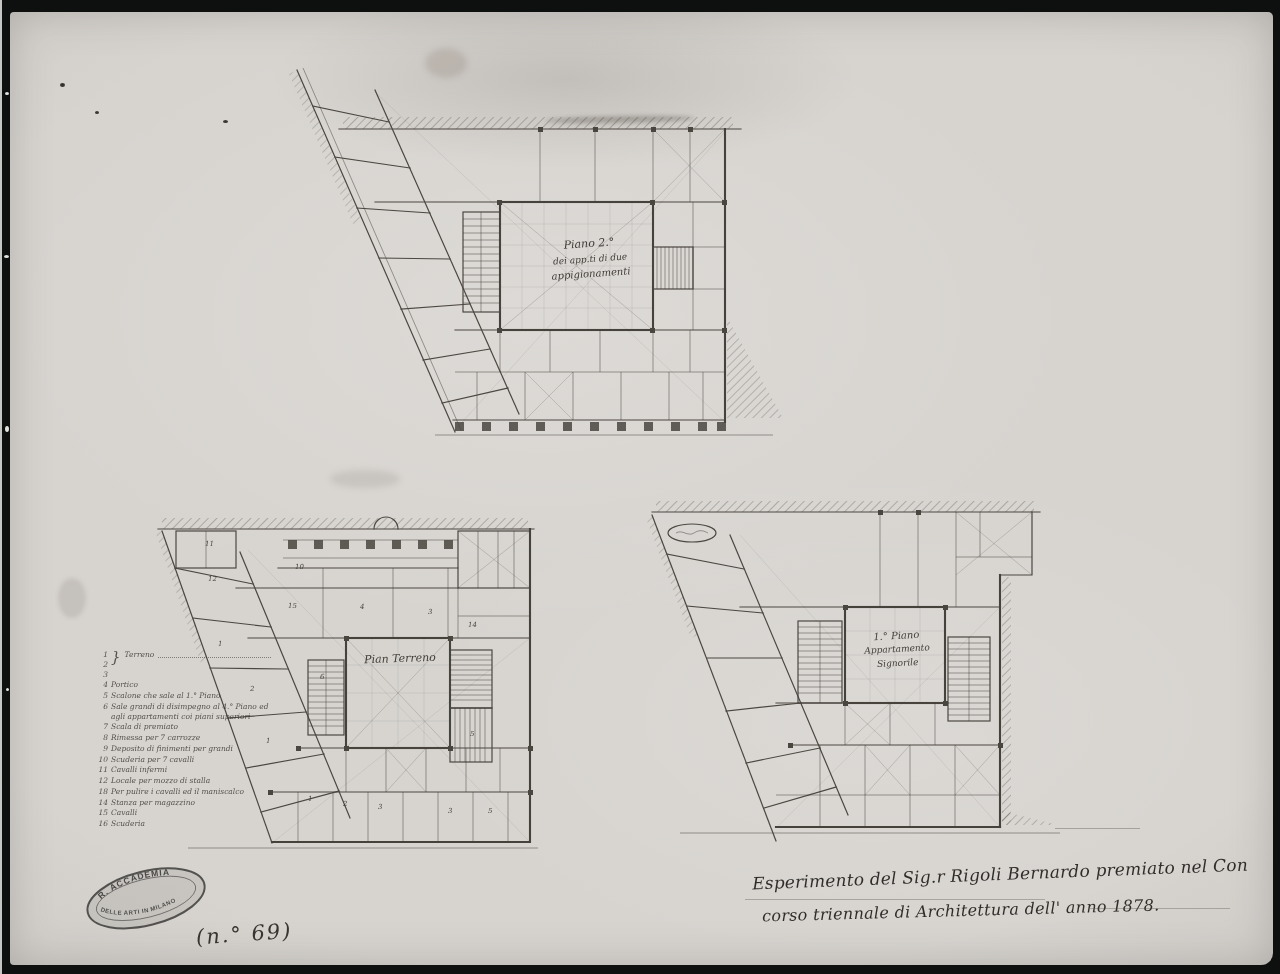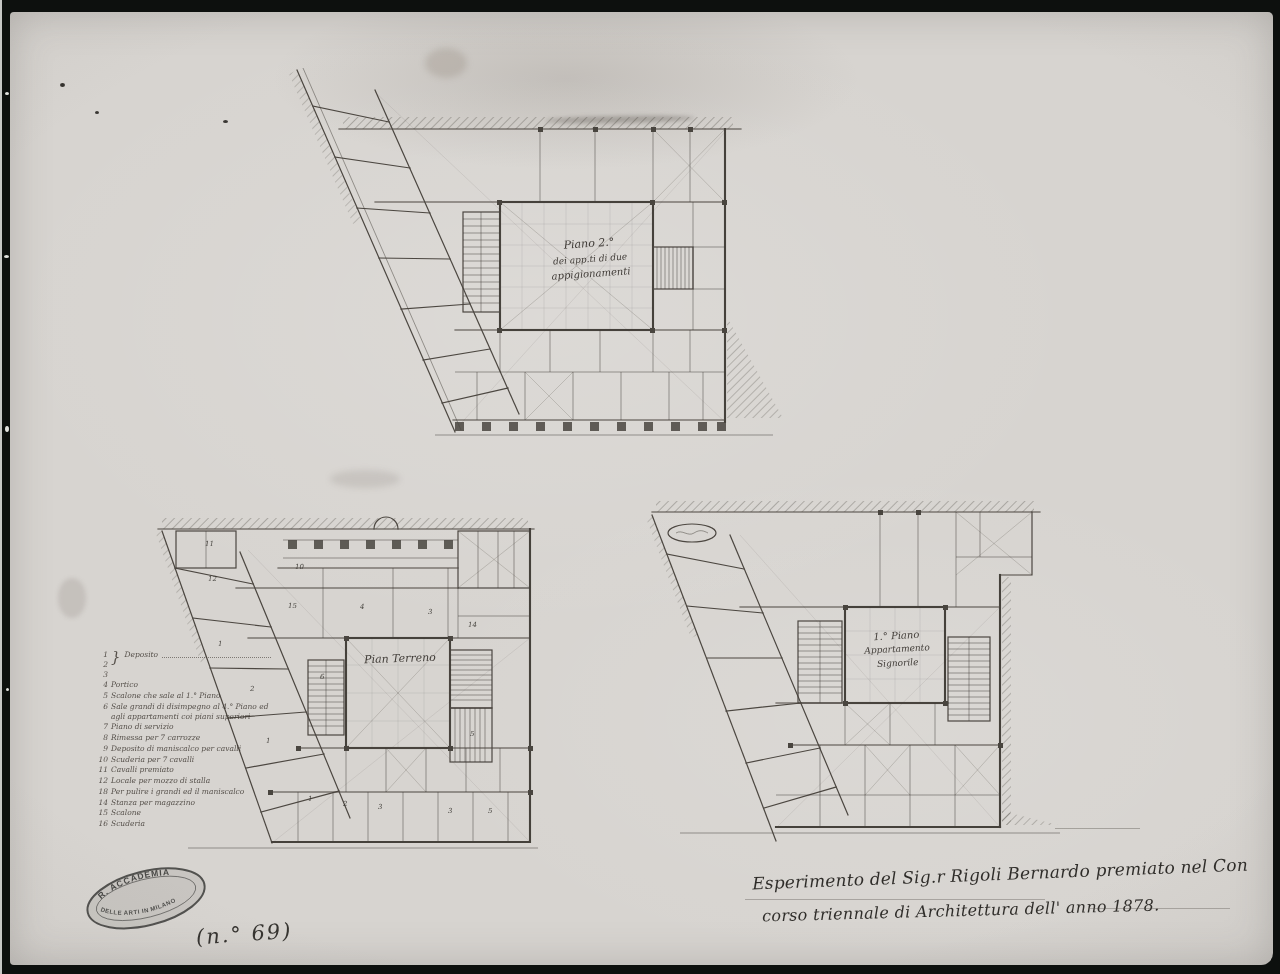--- a/index.html
+++ b/index.html
@@ -233,70 +233,70 @@
   </div>
 
   <div class="abs" style="left:1055px;top:828px;width:85px;height:1px;background:rgba(70,65,58,.35)"></div>
 
   <div id="legend" class="abs hand" style="left:95px;top:650px;">
     <div class="lg-row">
       <span class="lg-num">1
 2
 3</span>
       <span class="lg-brace">}</span>
-      <span>Deposito</span>
+      <span>Terreno</span>
       <span class="lg-leader"></span>
     </div>
     <div class="lg-row">
         <span class="lg-num">4</span>
         <span class="lg-text">Portico</span>
       </div>
     <div class="lg-row">
         <span class="lg-num">5</span>
         <span class="lg-text">Scalone che sale al 1.° Piano</span>
       </div>
     <div class="lg-row">
         <span class="lg-num">6</span>
         <span class="lg-text">Sale grandi di disimpegno al 4.° Piano ed agli appartamenti coi piani superiori</span>
       </div>
     <div class="lg-row">
         <span class="lg-num">7</span>
-        <span class="lg-text">Piano di servizio</span>
+        <span class="lg-text">Scala di premiato</span>
       </div>
     <div class="lg-row">
         <span class="lg-num">8</span>
         <span class="lg-text">Rimessa per 7 carrozze</span>
       </div>
     <div class="lg-row">
         <span class="lg-num">9</span>
-        <span class="lg-text">Deposito di maniscalco per cavalli</span>
+        <span class="lg-text">Deposito di finimenti per grandi</span>
       </div>
     <div class="lg-row">
         <span class="lg-num">10</span>
         <span class="lg-text">Scuderia per 7 cavalli</span>
       </div>
     <div class="lg-row">
         <span class="lg-num">11</span>
-        <span class="lg-text">Cavalli premiato</span>
+        <span class="lg-text">Cavalli infermi</span>
       </div>
     <div class="lg-row">
         <span class="lg-num">12</span>
         <span class="lg-text">Locale per mozzo di stalla</span>
       </div>
     <div class="lg-row">
         <span class="lg-num">18</span>
-        <span class="lg-text">Per pulire i grandi ed il maniscalco</span>
+        <span class="lg-text">Per pulire i cavalli ed il maniscalco</span>
       </div>
     <div class="lg-row">
         <span class="lg-num">14</span>
         <span class="lg-text">Stanza per magazzino</span>
       </div>
     <div class="lg-row">
         <span class="lg-num">15</span>
-        <span class="lg-text">Scalone</span>
+        <span class="lg-text">Cavalli</span>
       </div>
     <div class="lg-row">
         <span class="lg-num">16</span>
         <span class="lg-text">Scuderia</span>
       </div>
   </div>
 
   <div id="caption-line1" class="abs hand" style="left:752px;top:864px;">Esperimento del Sig.r Rigoli Bernardo premiato nel Con</div>
   <div id="caption-line2" class="abs hand" style="left:762px;top:901px;">corso triennale di Architettura dell' anno 1878.</div>
   <div class="pencil-rule" style="left:745px;top:899px;width:300px;"></div>

